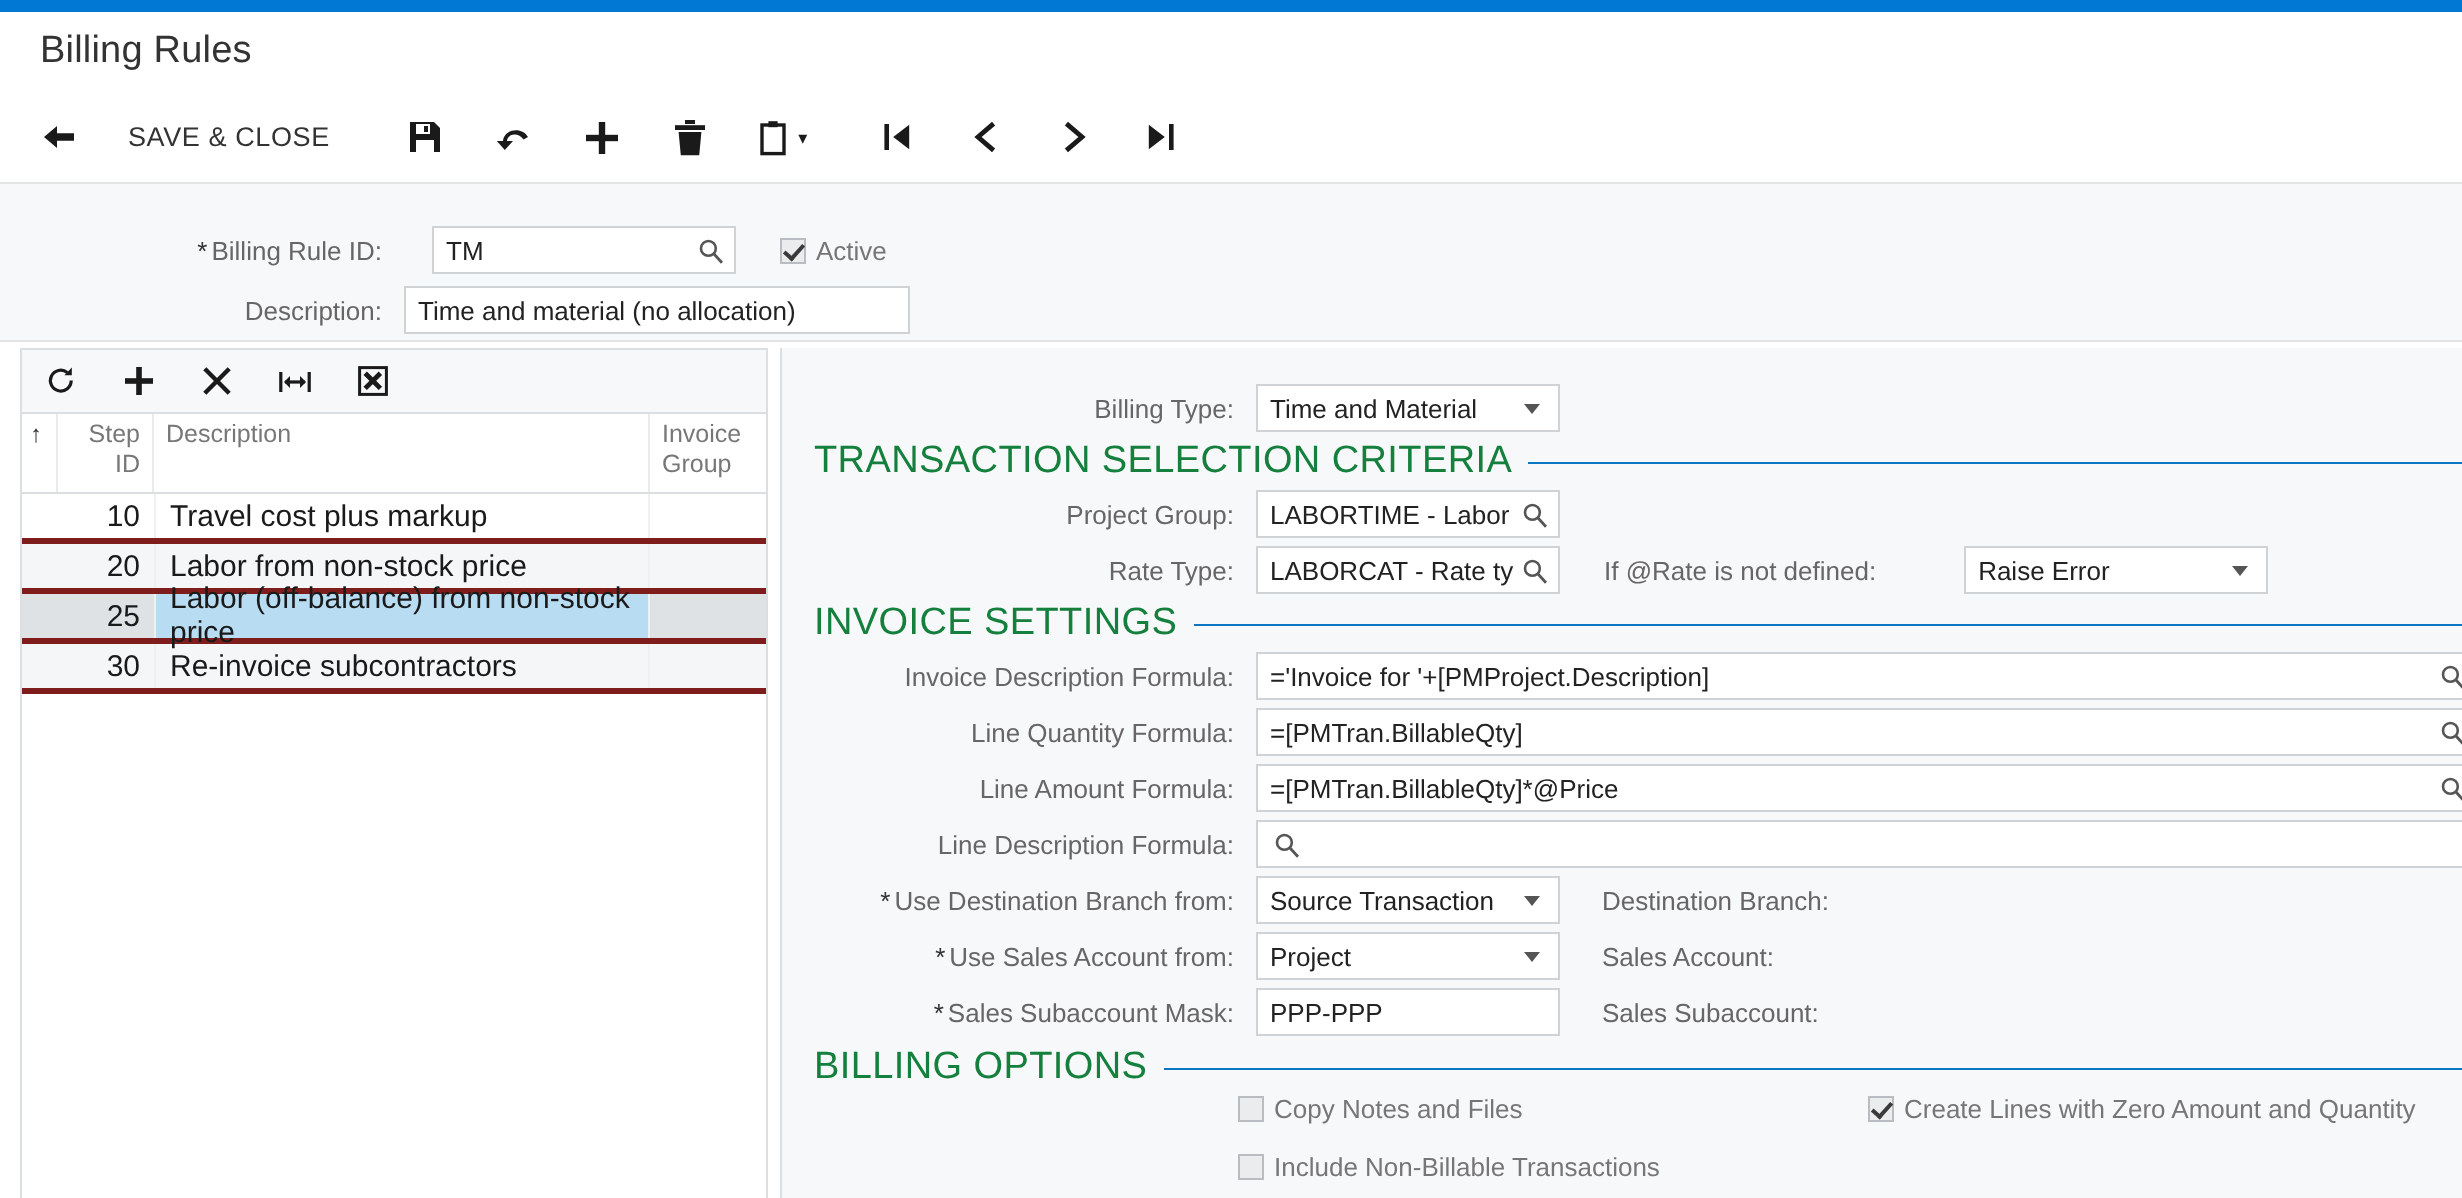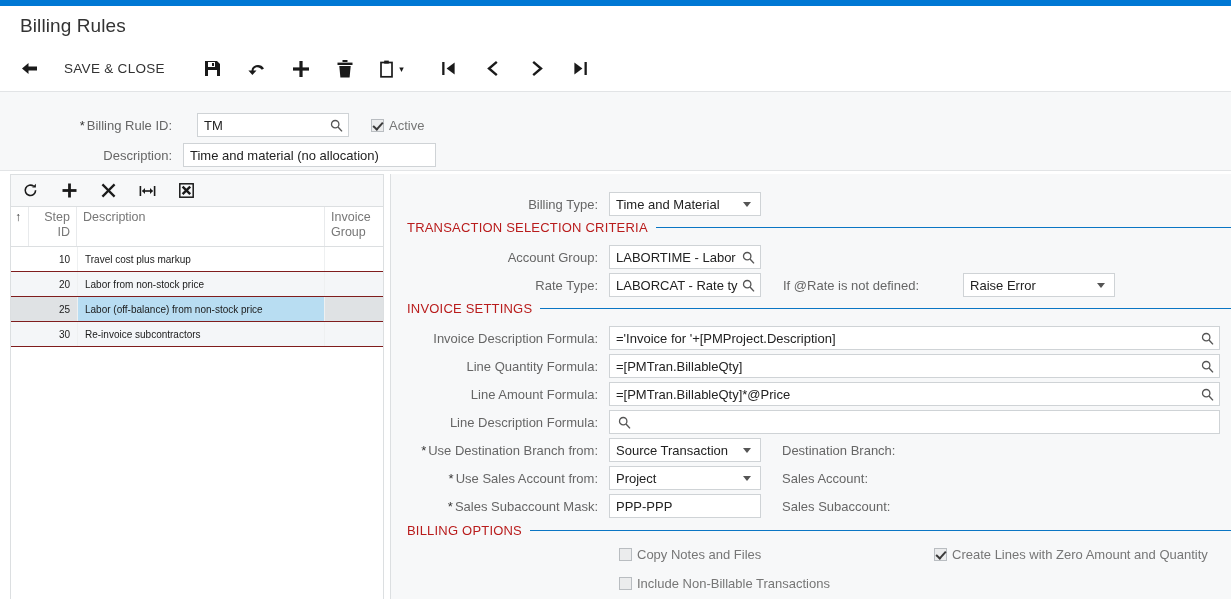--- a/index.html
+++ b/index.html
@@ -45,21 +45,21 @@
   }
   .tb-btn svg { display: block; }
 
   
   .summary {
     position: absolute; left: 0; top: 91px; width: 1231px; height: 80px;
     background: #f7f8f9;
     border-top: 1px solid #e2e4e6;
     border-bottom: 1px solid #e2e4e6;
   }
-  .fld-row { position: absolute; display: flex; align-items: center; }
+  .fld-row { position: absolute; display: flex; align-items: center; padding-left: 19px; }
   .lbl {
     font-size: 13px; color: #666666; text-align: right;
     white-space: nowrap;
   }
   .req-star { color: #333; margin-right: 2px; font-size: 13px; }
 
   .inp {
     height: 24px; background: #fff; border: 1px solid #cfd3d6;
     font-size: 13px; color: #222; padding: 0 4px 0 6px;
     display: flex; align-items: center; position: relative;
@@ -115,22 +115,22 @@
   .gh-cell {
     padding: 3px 6px 0 6px; border-right: 1px solid #e8eaec;
     display: flex; align-items: flex-start; line-height: 15px;
   }
   .gh-sort { width: 18px; padding-left: 4px; color: #333; font-size: 12px; }
   .gh-step { width: 48px; justify-content: flex-end; text-align: right; }
   .gh-desc { flex: 1; }
   .gh-inv { width: 58px; border-right: none; }
 
   .grid-row {
-    display: flex; height: 25px; font-size: 10px; color: #1a1a1a;
-    border-bottom: 1px solid #7f1d1d;
+    display: flex; height: 25px; font-size: 15px; color: #1a1a1a;
+    border-bottom: 3px solid #7f1d1d;
   }
   .grid-row.alt { background: #f4f6f8; }
   .grid-row.sel { background: #dfe2e4; }
   .gr-sort { width: 18px; border-right: none; }
   .gr-step {
     width: 48px; text-align: right; padding-right: 7px;
     display: flex; align-items: center; justify-content: flex-end;
   }
   .gr-desc {
     flex: 1; padding-left: 7px; display: flex; align-items: center;
@@ -140,21 +140,21 @@
   .gr-inv { width: 58px; }
   .grid-body-fill { background: #fff; height: 100%; }
 
   
   .form-panel {
     position: absolute; left: 390px; top: 174px; width: 841px; height: 425px;
     background: #f7f8f9; border-left: 1px solid #dcdfe1;
   }
   .sec-head {
     position: absolute; display: flex; align-items: center;
-    font-size: 13px; color: #b91c1c; letter-spacing: .2px;
+    font-size: 19px; color: #15803d; letter-spacing: .2px;
     white-space: nowrap;
   }
   .sec-line {
     height: 1px; background: #0a76c4; margin-left: 8px;
   }
 </style>
 </head>
 <body>
 
 <div class="page">
@@ -357,21 +357,21 @@
         <span class="caret-dd"></span>
       </div>
     </div>
 
     <div class="sec-head" style="left:16px;top:46px;width:825px;">
       <span>TRANSACTION SELECTION CRITERIA</span>
       <span class="sec-line" style="flex:1;"></span>
     </div>
 
     <div class="fld-row" style="left:0;top:71px;">
-      <span class="lbl" style="width:207px;">Account Group:</span>
+      <span class="lbl" style="width:207px;">Project Group:</span>
       <div class="inp" style="width:152px;margin-left:11px;">
         <span class="val">LABORTIME - Labor</span>
         <span class="mag">
           <svg width="13" height="13" viewBox="0 0 13 13">
               <circle cx="5.2" cy="5.2" r="3.7" fill="none" stroke="#555" stroke-width="1.3"></circle>
               <line x1="8" y1="8" x2="12" y2="12.4" stroke="#555" stroke-width="1.4"></line>
             </svg>
         </span>
       </div>
     </div>

